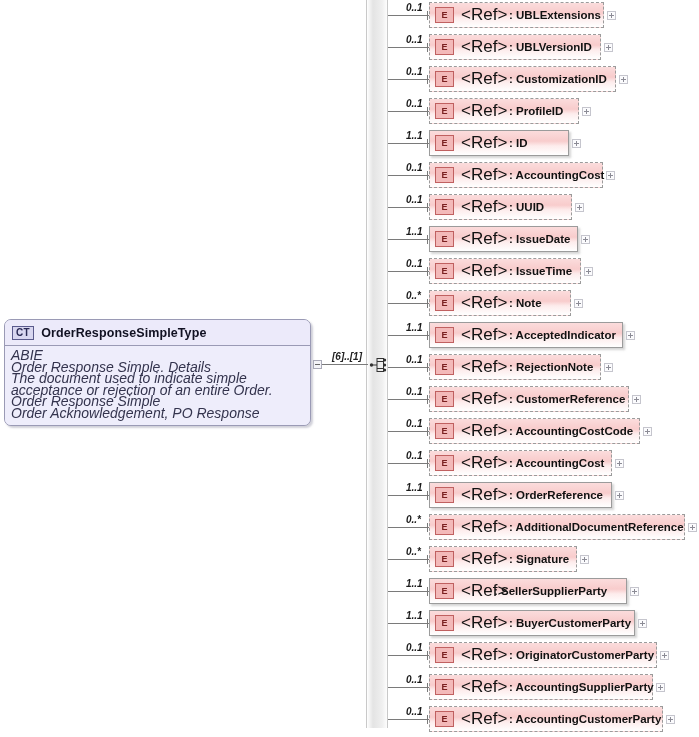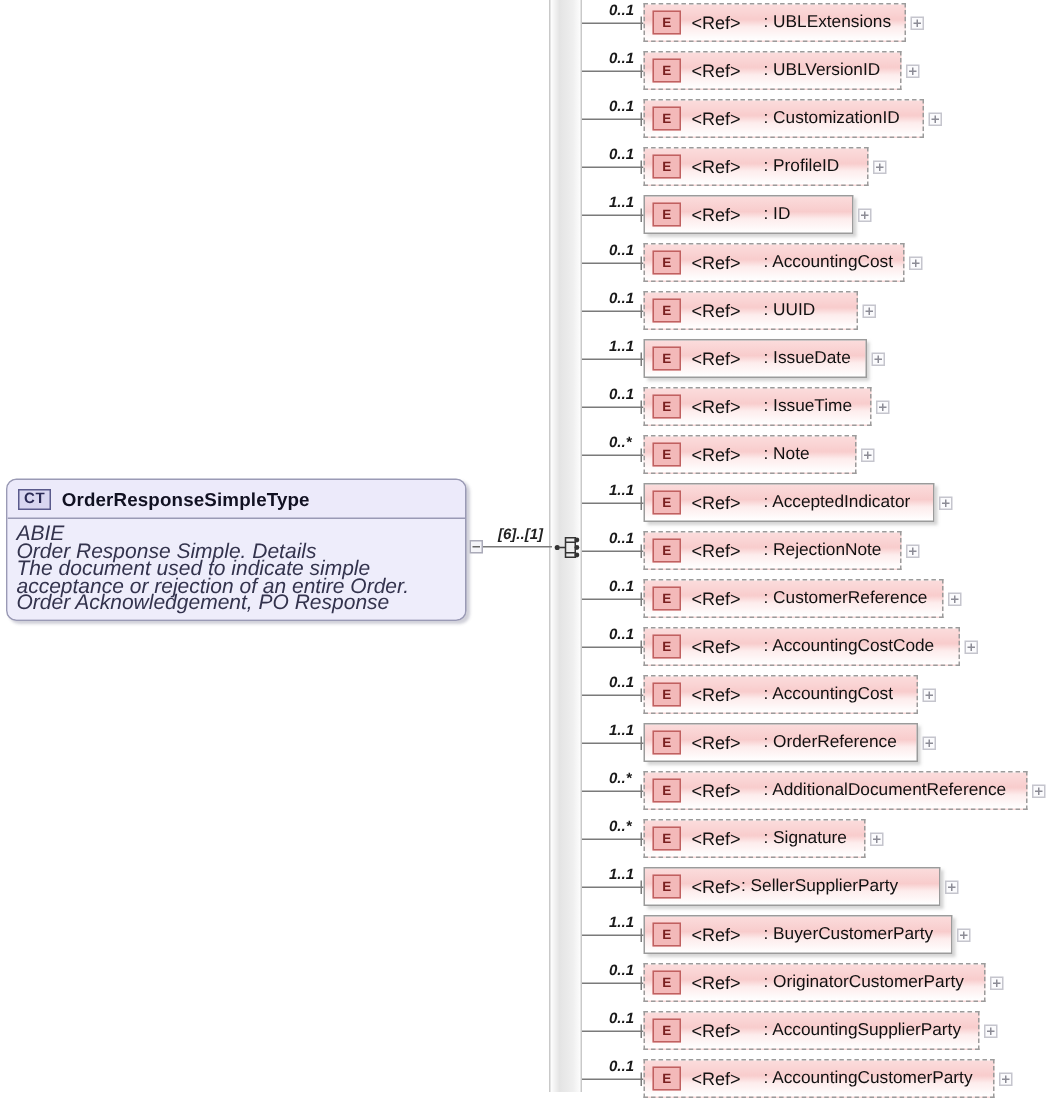--- a/index.html
+++ b/index.html
@@ -142,29 +142,29 @@
     border:1px solid #c06060;
     background:#f3b9b9;
     color:#7a2020;
     font-size:9px;
     font-weight:bold;
     display:flex;align-items:center;justify-content:center;
     margin-right:7px;
     flex:none;
   }
   .eref{
-    font-size:12px;
+    font-size:17px;
     color:#111;
     white-space:nowrap;
     flex:none;
   }
   .ename{
     font-size:11.5px;
     color:#111;
-    font-weight:normal;
+    font-weight:bold;
     white-space:nowrap;
     position:absolute;
   }
   .card{
     position:absolute;
     font-size:10px;
     font-style:italic;
     font-weight:bold;
     color:#1a1a1a;
     white-space:nowrap;
@@ -187,20 +187,21 @@
 
   <div class="ct-box">
     <div class="ct-head">
       <span class="ct-badge">CT</span>
       <span class="ct-title">OrderResponseSimpleType</span>
     </div>
     <div class="ct-doc">
       <div>ABIE</div>
       <div>Order Response Simple. Details</div>
       <div class="wrap">The document used to indicate simple acceptance or rejection of an entire Order.</div>
+      <div>Order Response Simple</div>
       <div>Order Acknowledgement, PO Response</div>
     </div>
   </div>
 
   <div class="toggle-box" style="left:313px;top:360px;"></div>
 
   <div class="lead-line" style="left:322px;top:364px;width:46px;"></div>
   <div class="card-lead" style="left:332px;top:351px;">[6]..[1]</div>
 
   <svg class="seq-icon" viewBox="0 0 20 24">

